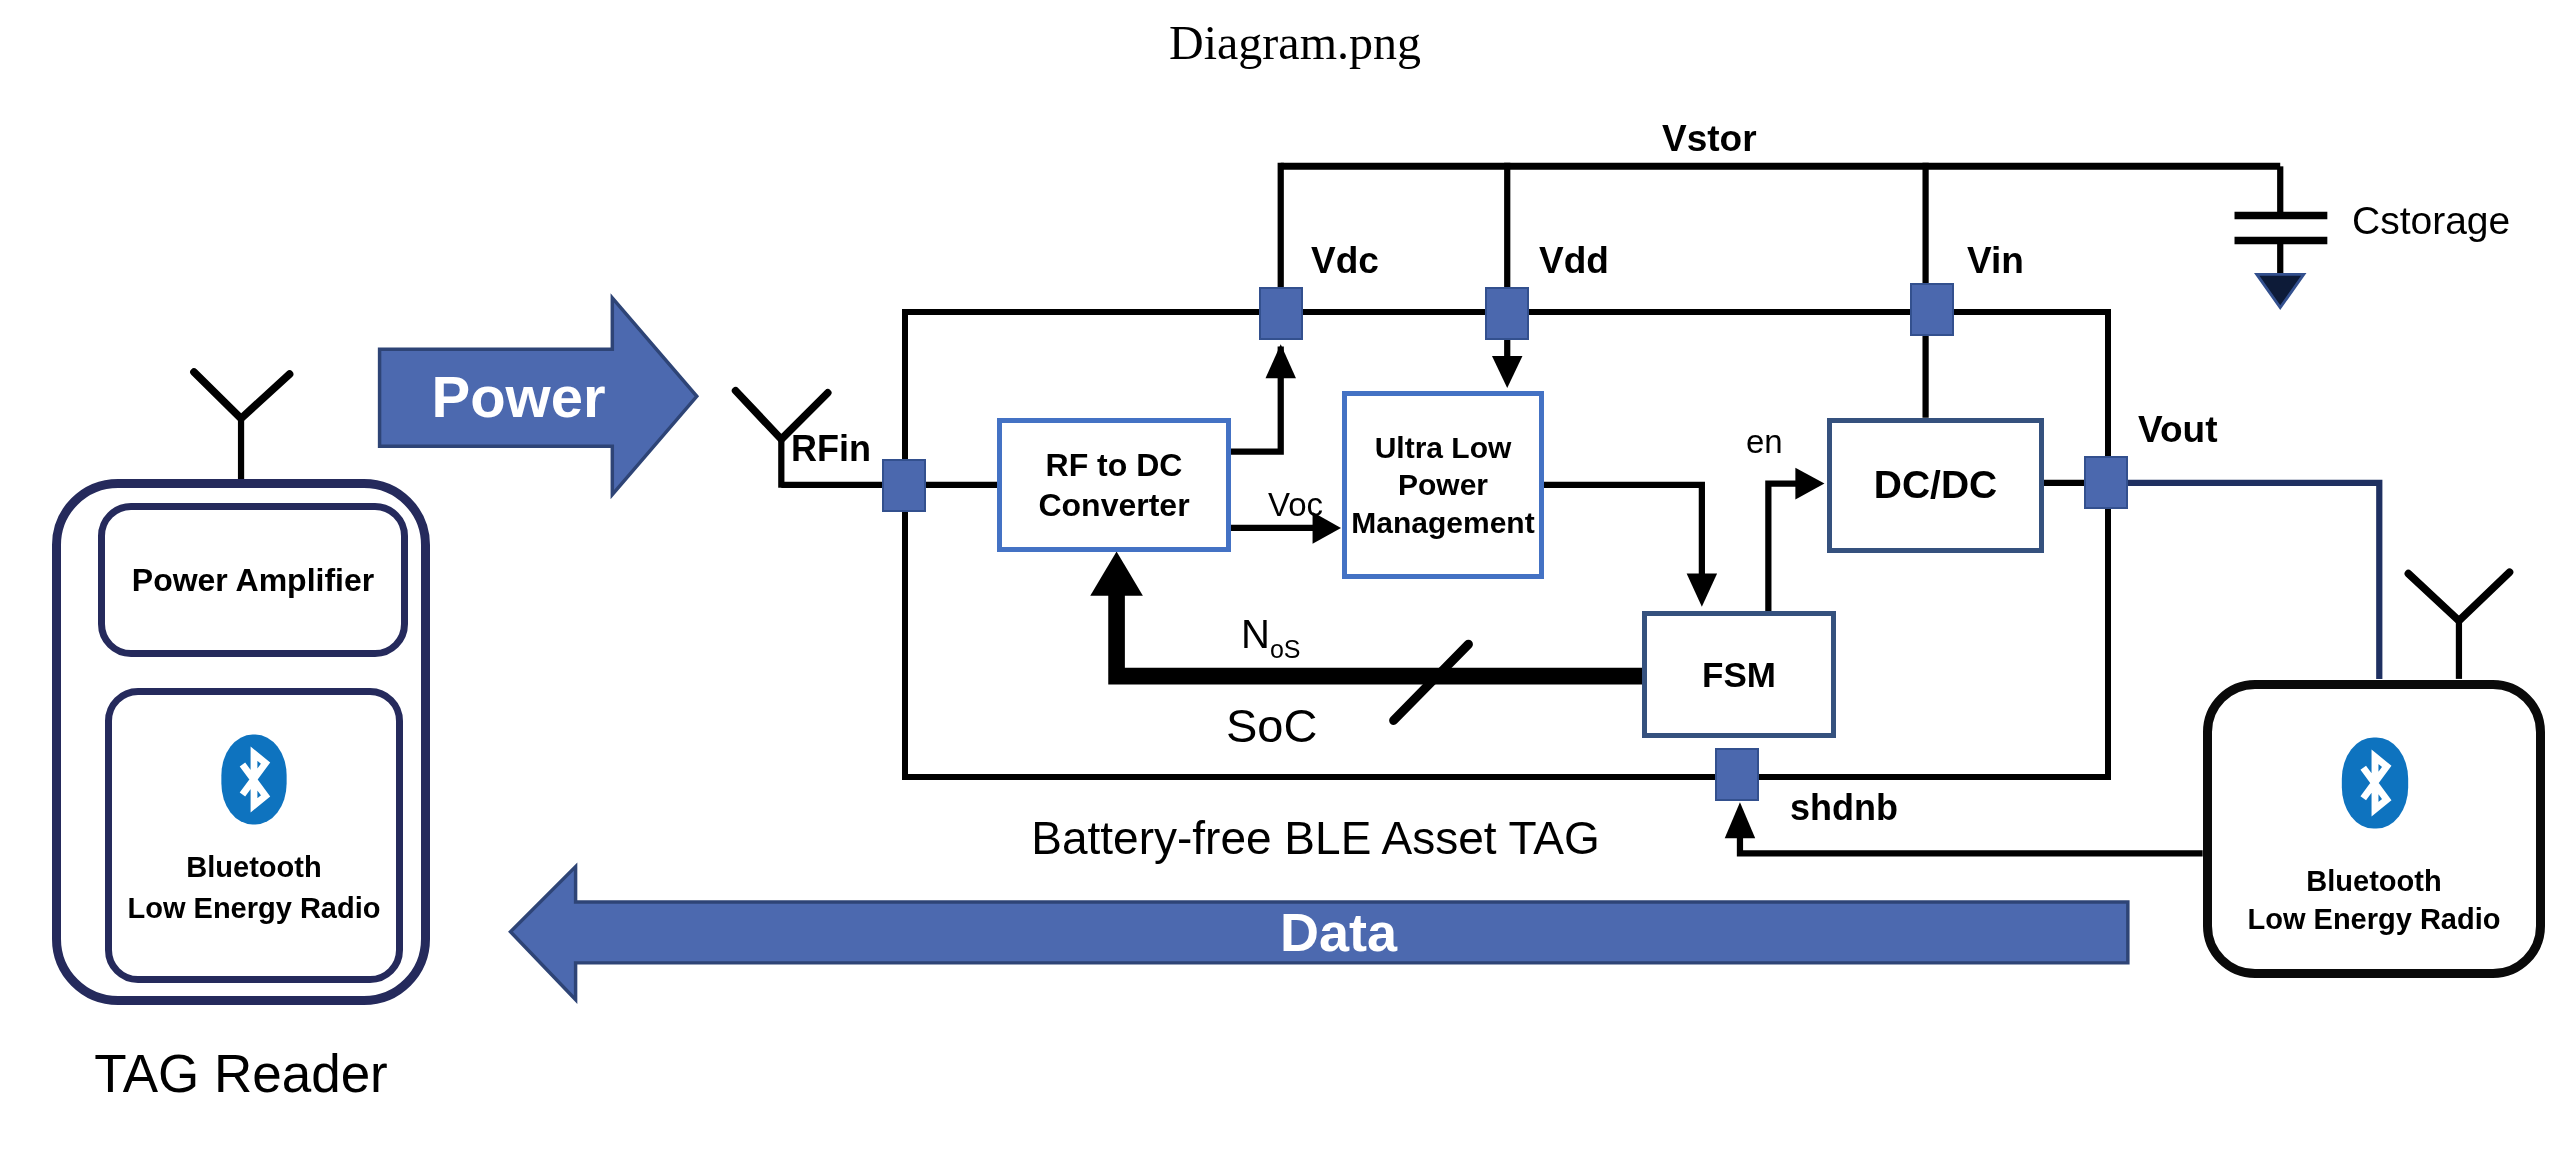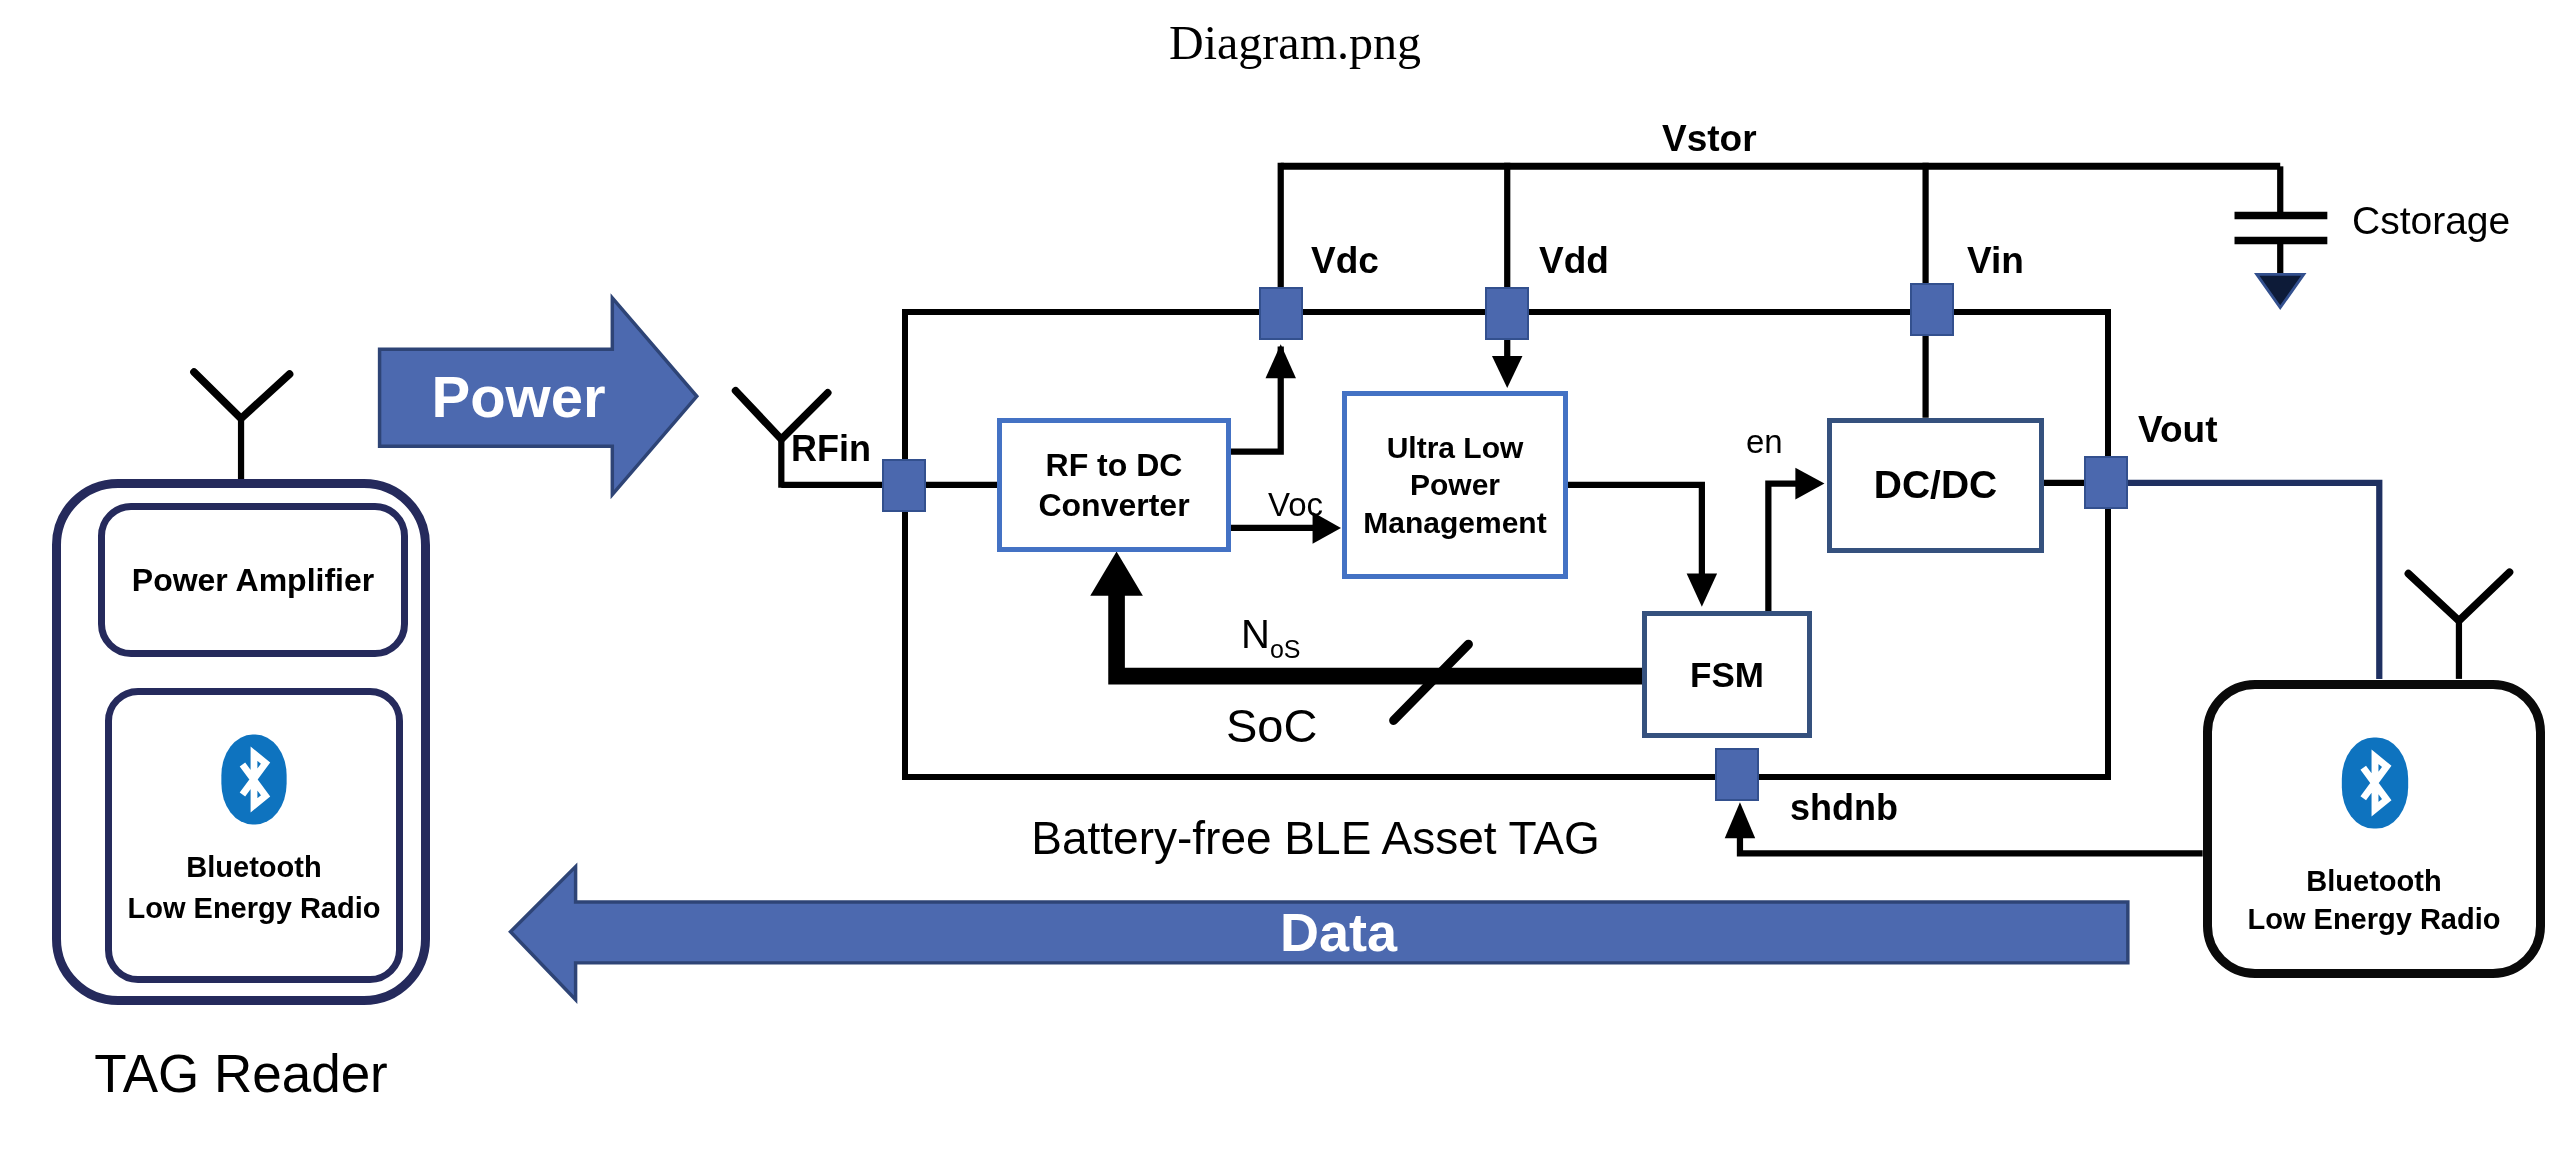--- a/index.html
+++ b/index.html
@@ -102,29 +102,29 @@
 
   <div class="lbl b ctr white" style="left:380px;top:368px;width:277px;font-size:58px;">Power</div>
   <div class="lbl b ctr white" style="left:1096px;top:905px;width:485px;font-size:54px;">Data</div>
 
   <div class="box soc" style="left:902px;top:309px;width:1209px;height:471px;"></div>
 
   <div class="box blue-border" style="left:997px;top:418px;width:234px;height:134px;font-size:32px;">
     <span>RF to DC</span>
     <span>Converter</span>
   </div>
-  <div class="box blue-border" style="left:1342px;top:391px;width:226px;height:188px;font-size:30px;">
+  <div class="box blue-border" style="left:1342px;top:391px;width:202px;height:188px;font-size:30px;">
     <span>Ultra Low</span>
     <span>Power</span>
     <span>Management</span>
   </div>
   <div class="box steel-border" style="left:1827px;top:418px;width:217px;height:135px;font-size:39px;">
     <span>DC/DC</span>
   </div>
-  <div class="box steel-border" style="left:1642px;top:611px;width:170px;height:127px;font-size:35px;">
+  <div class="box steel-border" style="left:1642px;top:611px;width:194px;height:127px;font-size:35px;">
     <span>FSM</span>
   </div>
 
   <div class="port" style="left:882px;top:459px;"></div>
   <div class="port" style="left:1259px;top:287px;"></div>
   <div class="port" style="left:1485px;top:287px;"></div>
   <div class="port" style="left:1910px;top:283px;"></div>
   <div class="port" style="left:2084px;top:456px;"></div>
   <div class="port" style="left:1715px;top:748px;"></div>
 

